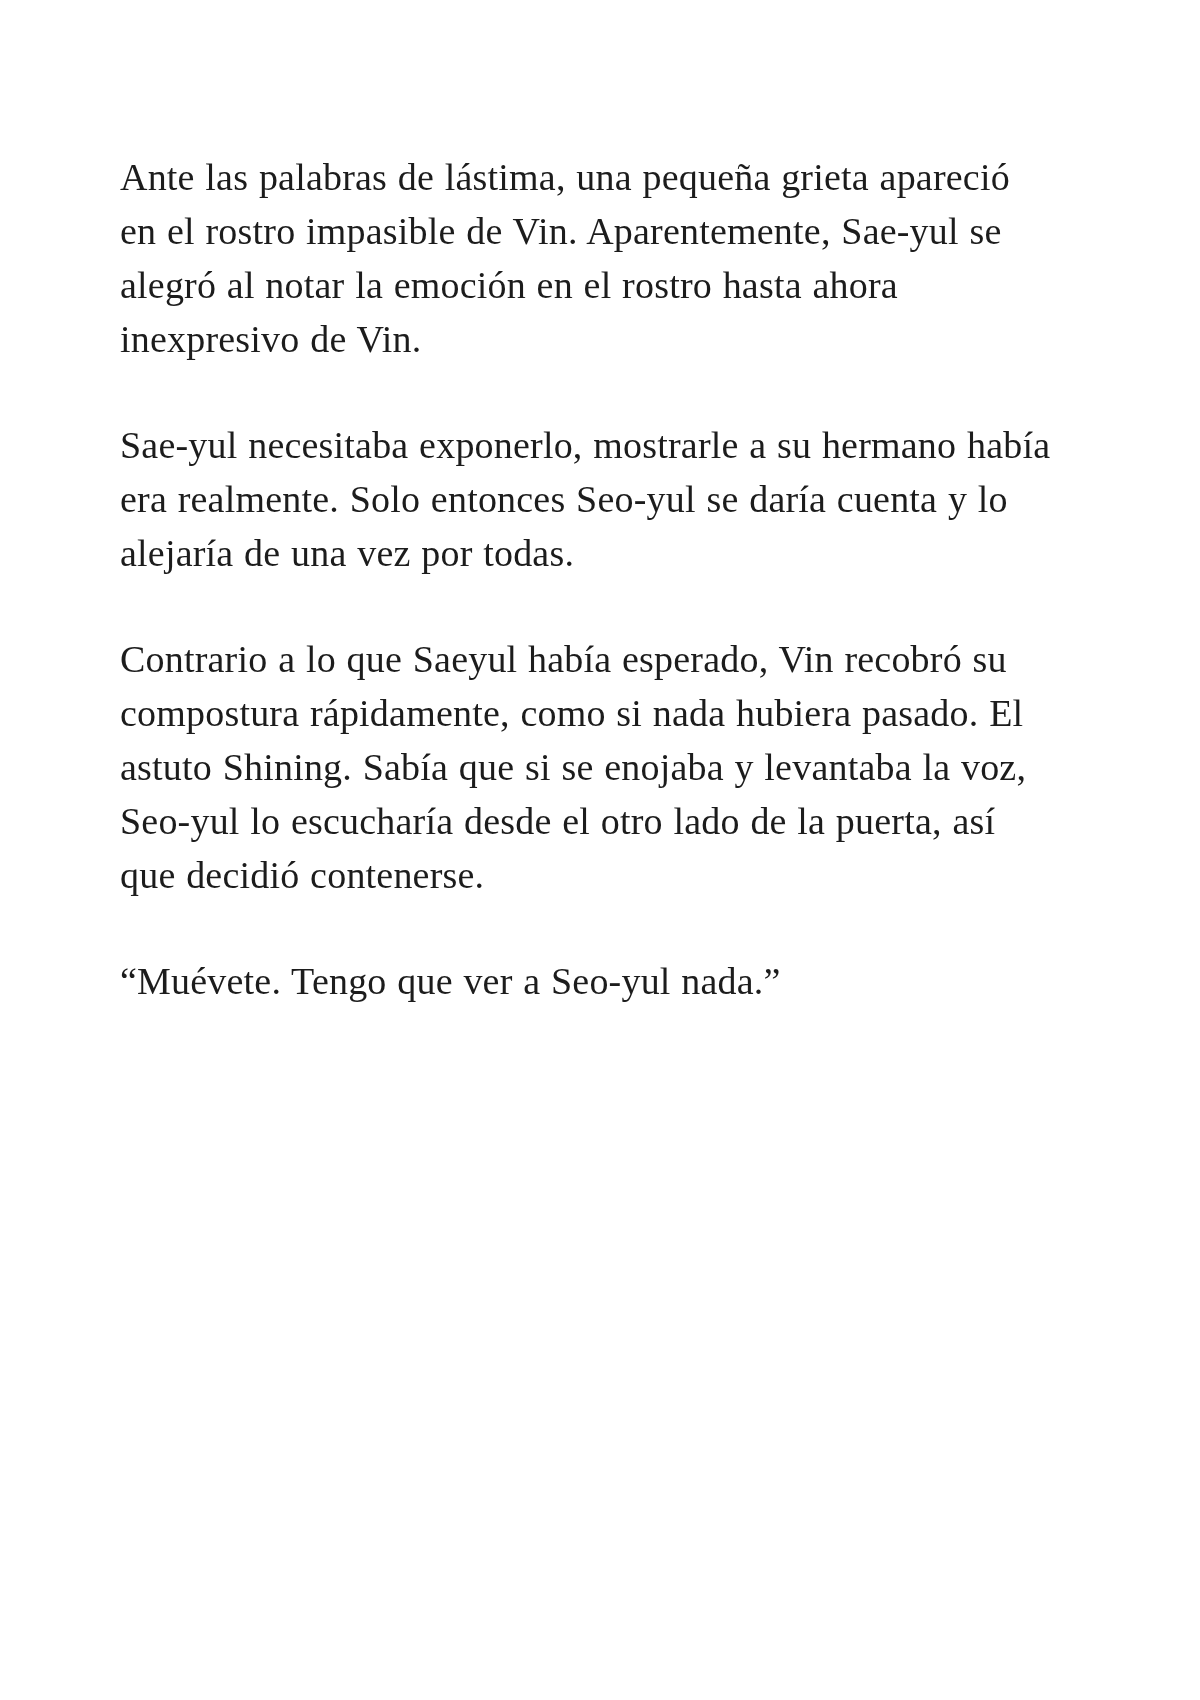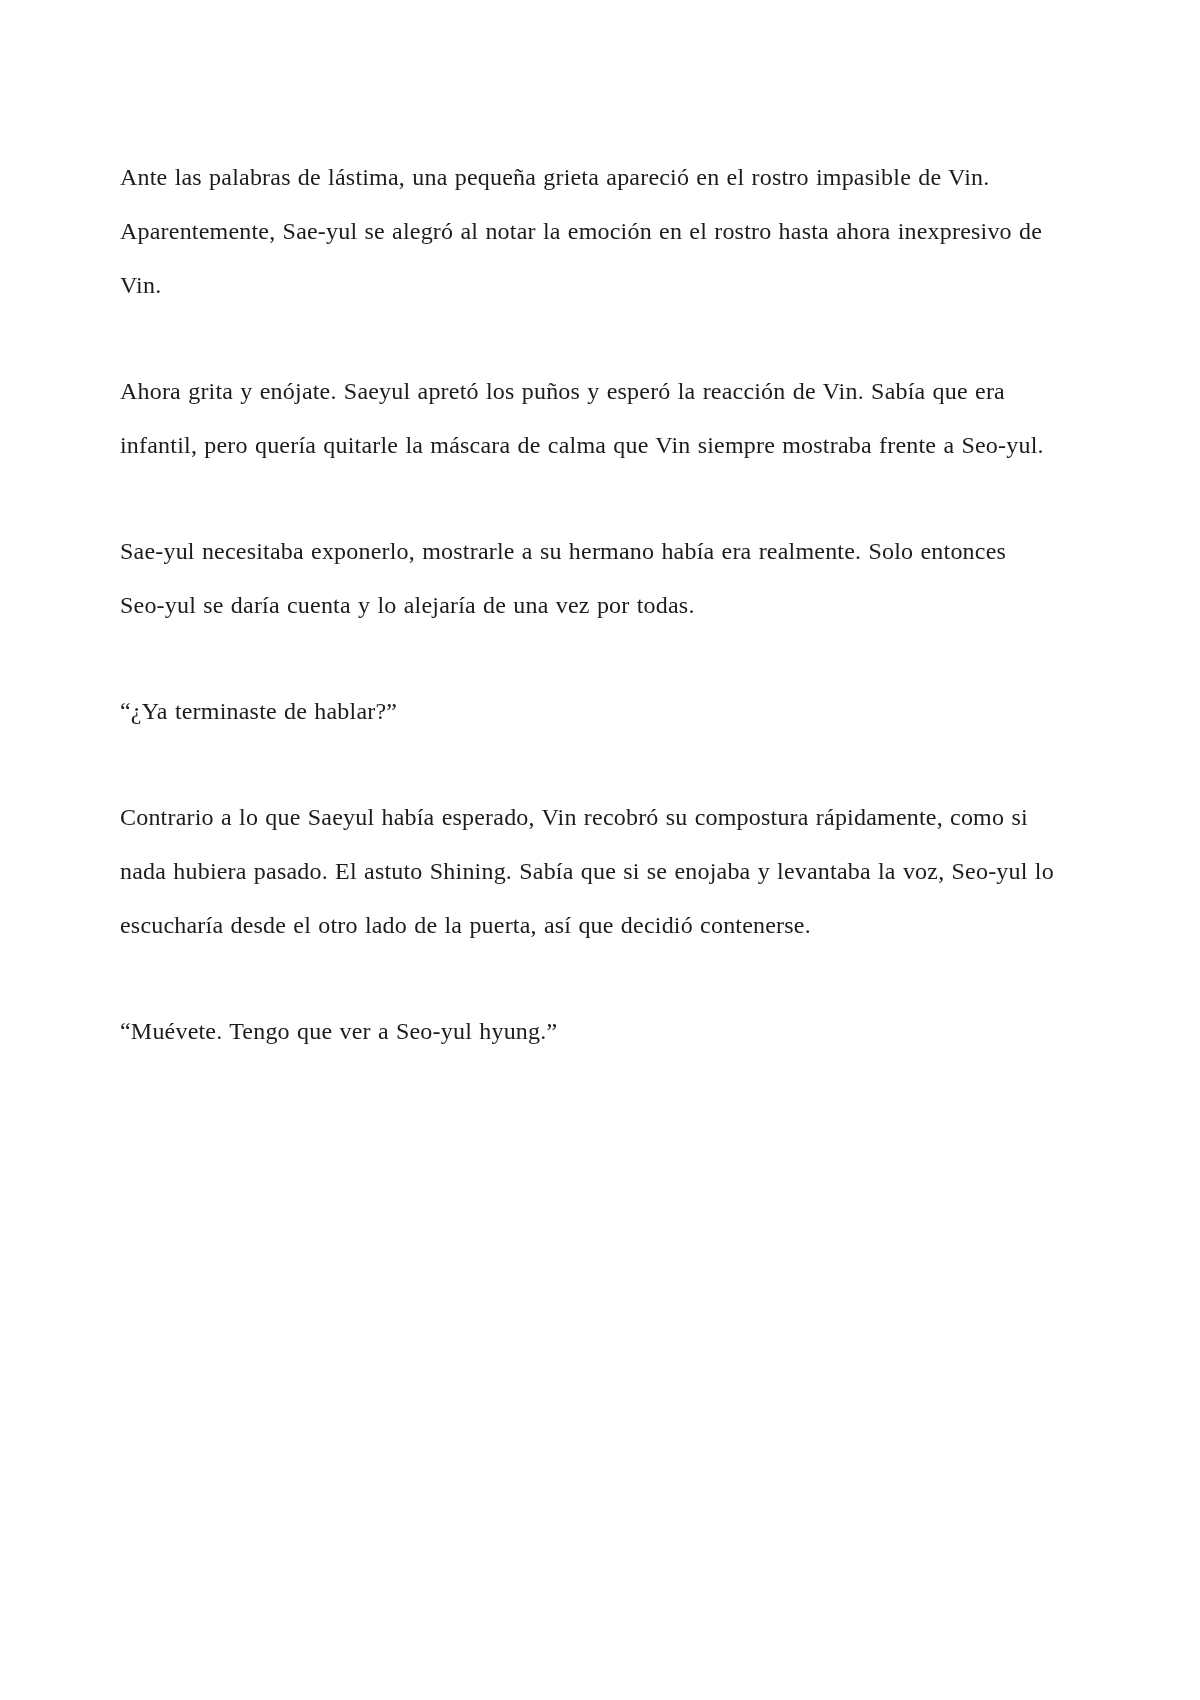--- a/index.html
+++ b/index.html
@@ -15,34 +15,32 @@
   }
   .page {
     box-sizing: border-box;
     width: 1200px;
     height: 1700px;
     padding: 150px 145px 0 120px;
     background: #ffffff;
   }
   .para {
     margin: 0 0 52px 0;
-    font-size: 24px;
+    font-size: 38px;
     line-height: 54px;
     color: #1c1c1c;
     text-align: left;
     letter-spacing: 0.2px;
     word-spacing: 1px;
   }
   .para:last-child {
     margin-bottom: 0;
   }
 </style>
 </head>
 <body>
 
 <div class="page">
   <p class="para">Ante las palabras de lástima, una pequeña grieta apareció en el rostro impasible de Vin. Aparentemente, Sae-yul se alegró al notar la emoción en el rostro hasta ahora inexpresivo de Vin.</p>
-  <p class="para">Ahora grita y enójate. Saeyul apretó los puños y esperó la reacción de Vin. Sabía que era infantil, pero quería quitarle la máscara de calma que Vin siempre mostraba frente a Seo-yul.</p>
   <p class="para">Sae-yul necesitaba exponerlo, mostrarle a su hermano había era realmente. Solo entonces Seo-yul se daría cuenta y lo alejaría de una vez por todas.</p>
-  <p class="para">“¿Ya terminaste de hablar?”</p>
   <p class="para">Contrario a lo que Saeyul había esperado, Vin recobró su compostura rápidamente, como si nada hubiera pasado. El astuto Shining. Sabía que si se enojaba y levantaba la voz, Seo-yul lo escucharía desde el otro lado de la puerta, así que decidió contenerse.</p>
-  <p class="para">“Muévete. Tengo que ver a Seo-yul hyung.”</p>
+  <p class="para">“Muévete. Tengo que ver a Seo-yul nada.”</p>
 </div>
 
 </body></html>

